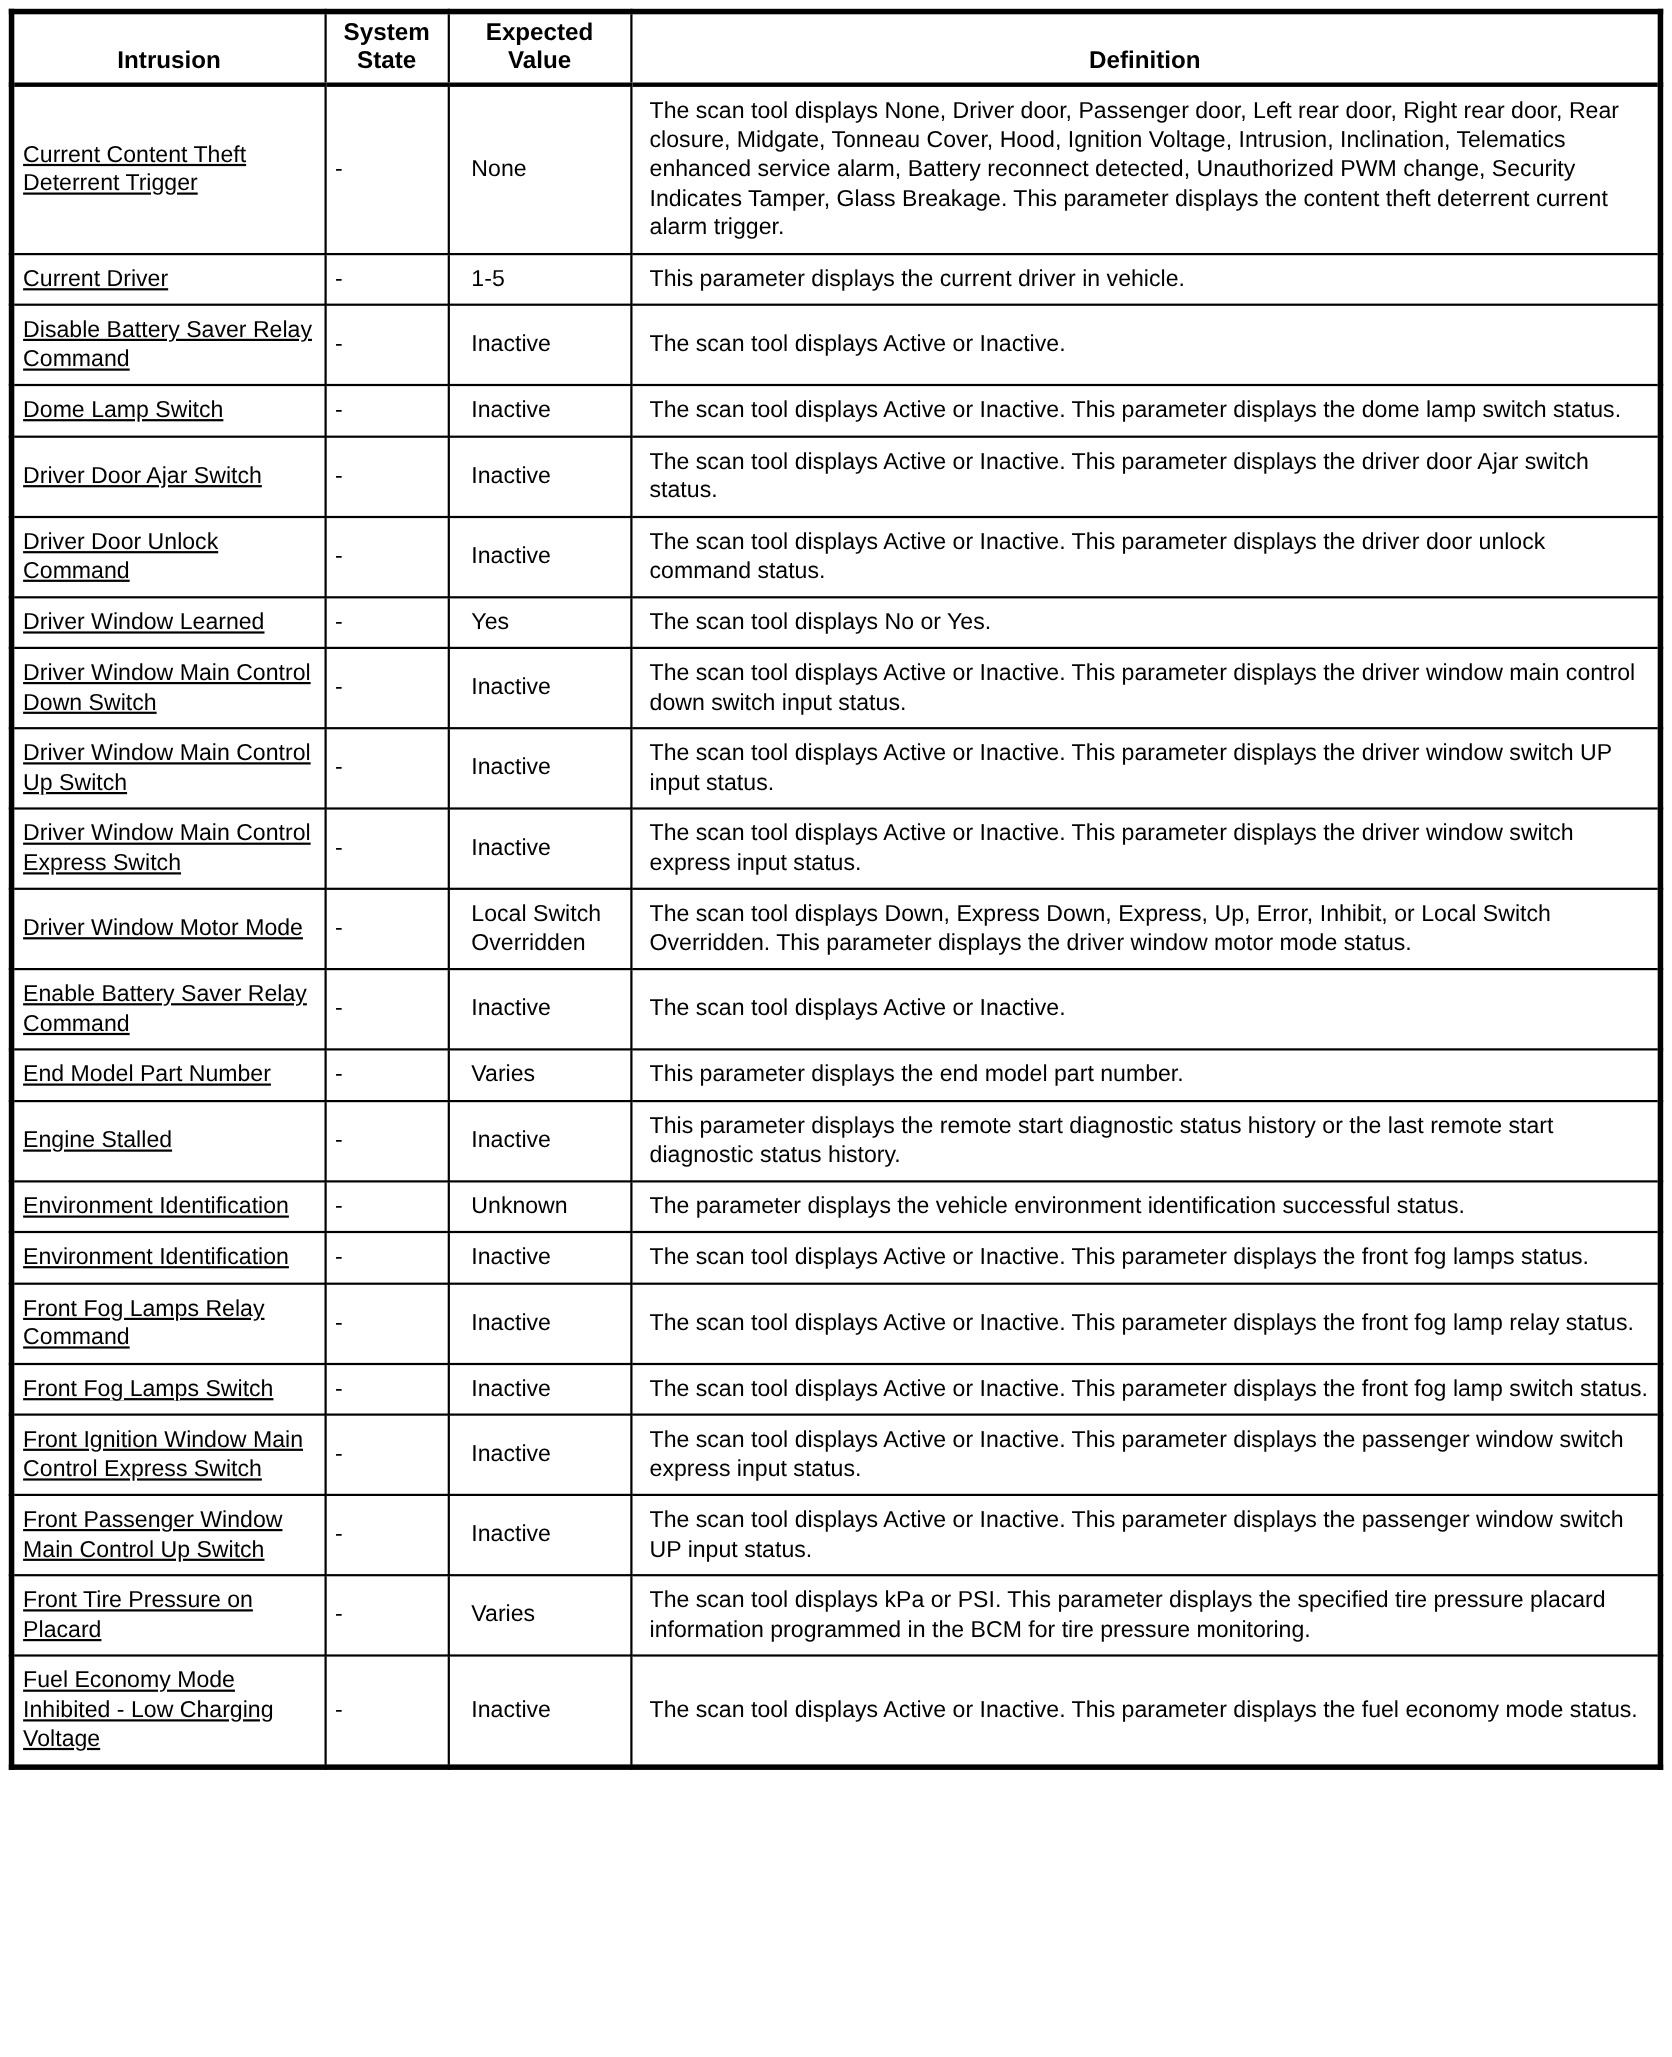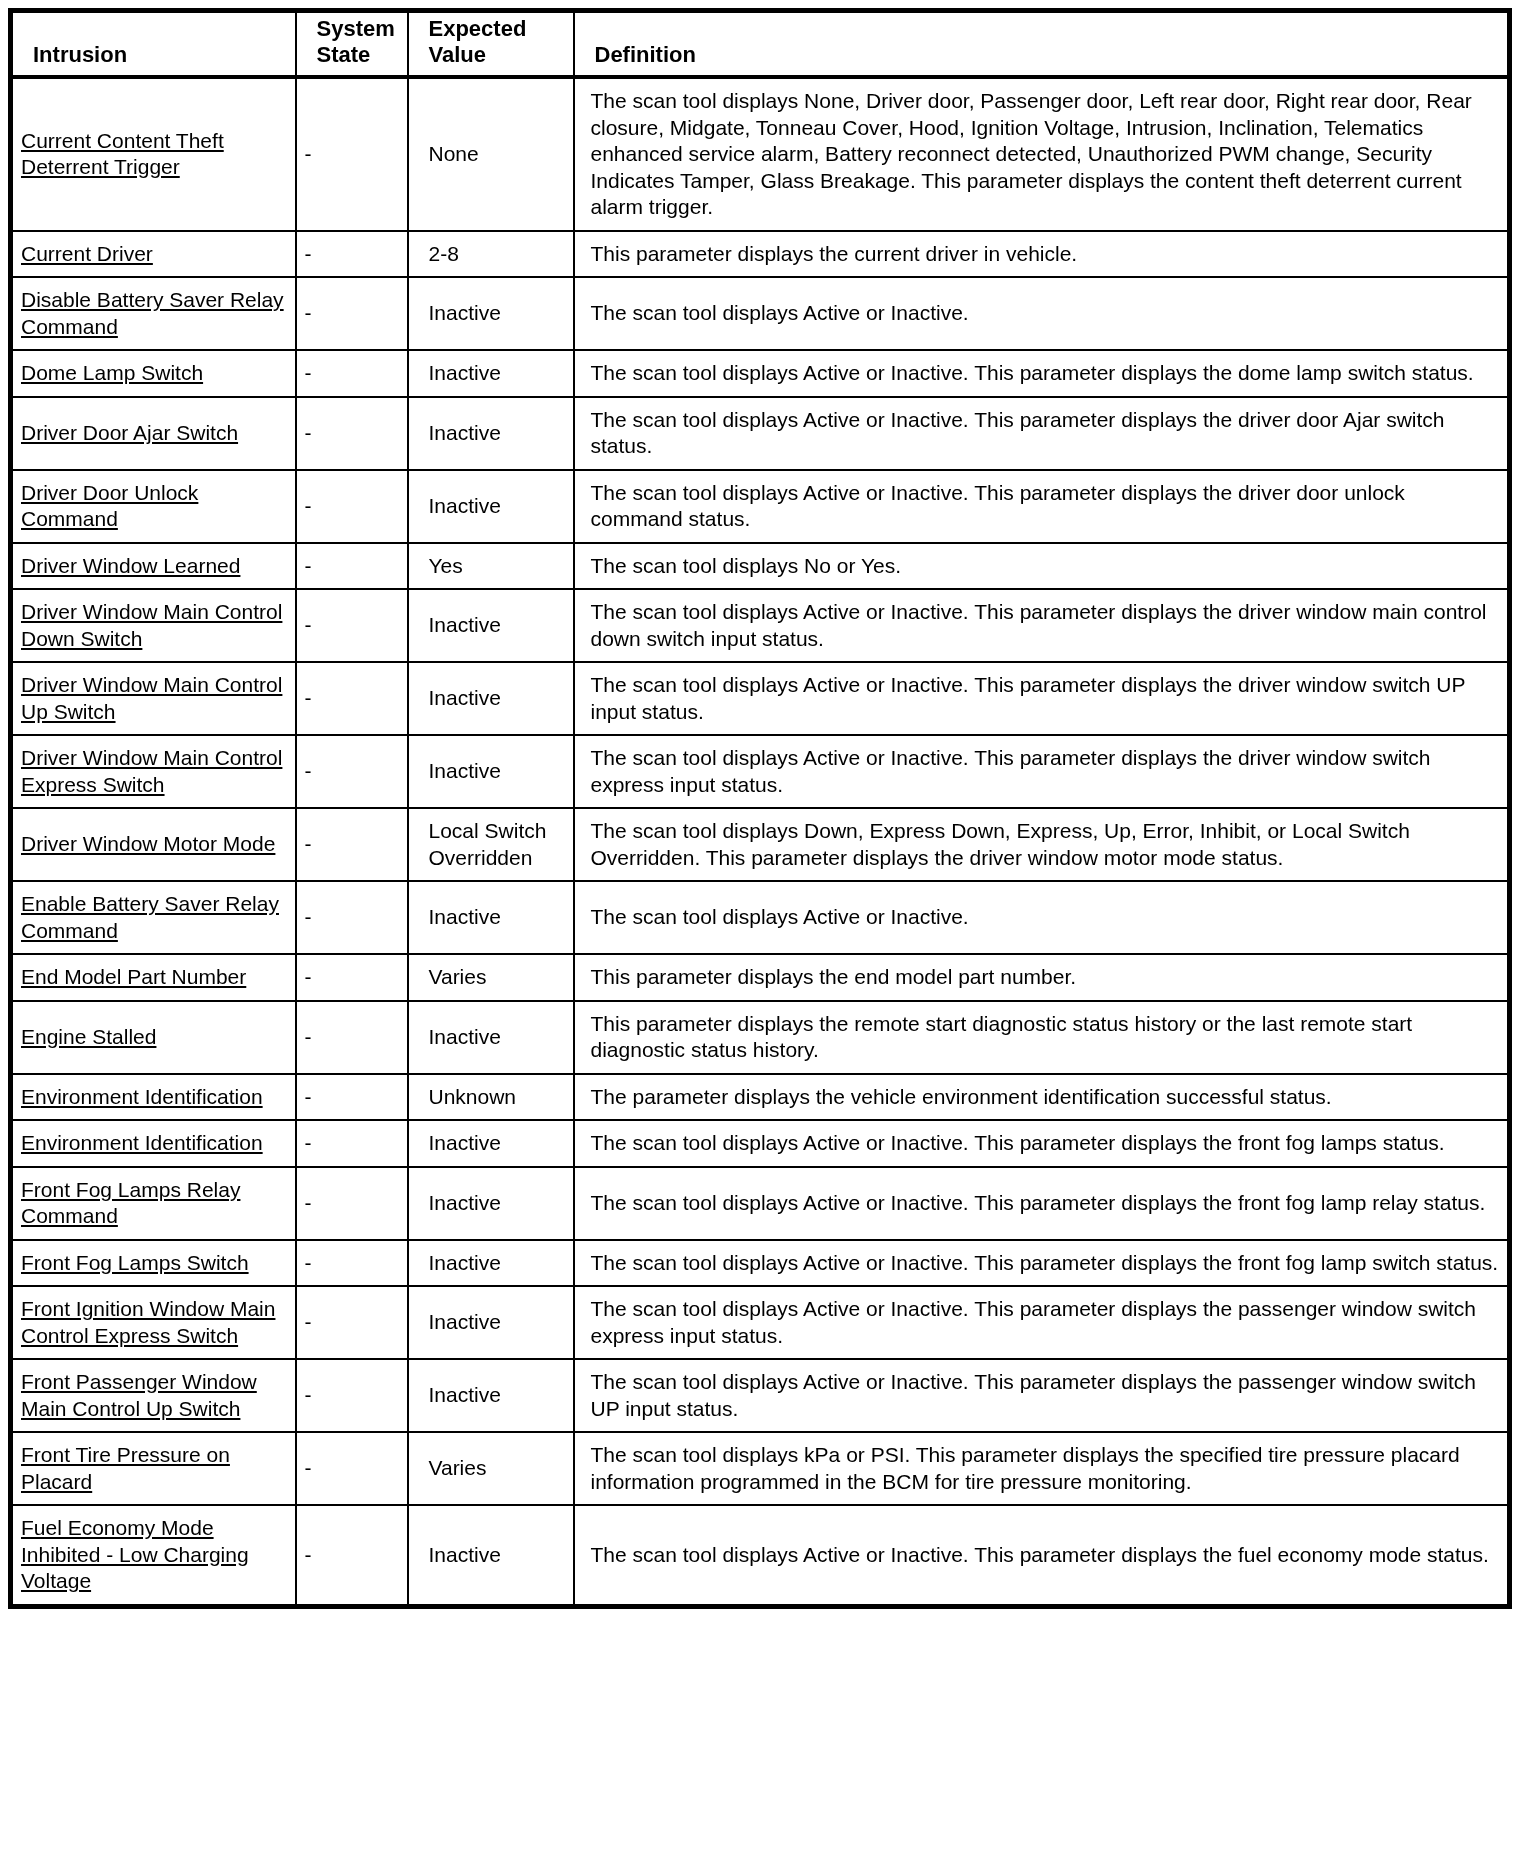--- a/index.html
+++ b/index.html
@@ -28,23 +28,23 @@
   col.col-def   { width: auto; }
 
   th, td {
     border: 2px solid #000000;
     overflow: hidden;
   }
   thead th {
     font-size: 22px;
     font-weight: bold;
     line-height: 26px;
-    text-align: left;
+    text-align: center;
     vertical-align: bottom;
-    padding: 3px 4px 7px 20px;
+    padding: 3px 4px 7px 4px;
     border-bottom: 4px solid #000000;
   }
   tbody td {
     font-size: 21px;
     line-height: 26.5px;
     vertical-align: middle;
     padding: 9px 8px;
     text-align: left;
   }
   td.c-param { padding-left: 8px; text-decoration: underline; }
@@ -74,21 +74,21 @@
     <tbody id="rows-body">
         <tr>
     <td class="c-param">Current Content Theft Deterrent Trigger</td>
     <td class="c-state">-</td>
     <td class="c-value">None</td>
     <td class="c-def">The scan tool displays None, Driver door, Passenger door, Left rear door, Right rear door, Rear closure, Midgate, Tonneau Cover, Hood, Ignition Voltage, Intrusion, Inclination, Telematics enhanced service alarm, Battery reconnect detected, Unauthorized PWM change, Security Indicates Tamper, Glass Breakage. This parameter displays the content theft deterrent current alarm trigger.</td>
   </tr>
         <tr>
     <td class="c-param">Current Driver</td>
     <td class="c-state">-</td>
-    <td class="c-value">2-8</td>
+    <td class="c-value">1-5</td>
     <td class="c-def">This parameter displays the current driver in vehicle.</td>
   </tr>
         <tr>
     <td class="c-param">Disable Battery Saver Relay Command</td>
     <td class="c-state">-</td>
     <td class="c-value">Inactive</td>
     <td class="c-def">The scan tool displays Active or Inactive.</td>
   </tr>
         <tr>
     <td class="c-param">Dome Lamp Switch</td>

